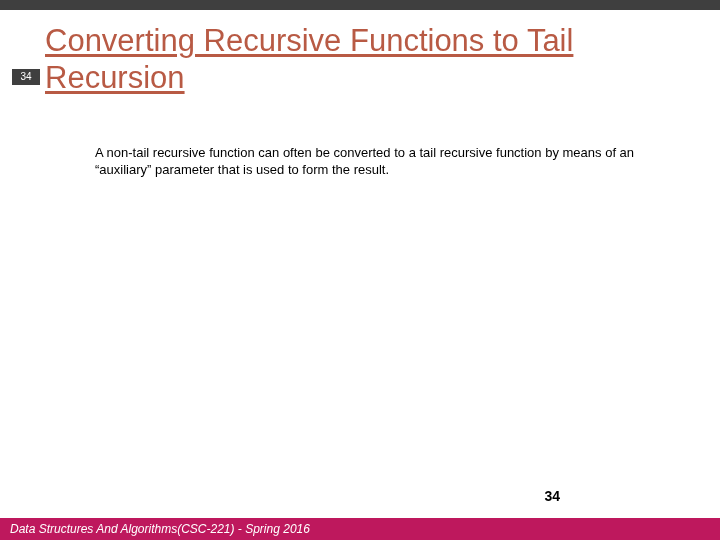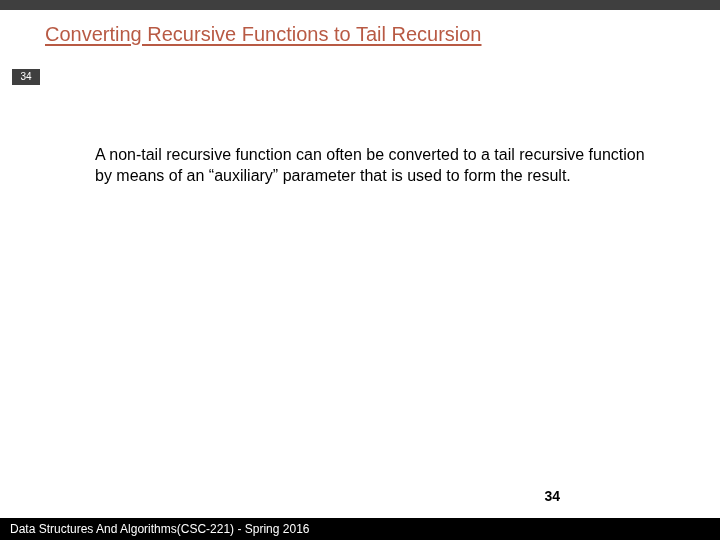--- a/index.html
+++ b/index.html
@@ -34,58 +34,59 @@
     width: 28px;
     height: 16px;
     background: #3f3f3f;
     color: #ffffff;
     font-size: 10px;
     line-height: 16px;
     text-align: center;
   }
 
   .heading {
-    font-size: 20px;
+    font-size: 31px;
     font-weight: 400;
     color: #b85a44;
     text-decoration: underline;
     text-underline-offset: 3px;
     line-height: 1.2;
   }
 
   .body {
     position: absolute;
     top: 145px;
     left: 95px;
     width: 550px;
     color: #000;
   }
 
   .para {
-    font-size: 16px;
+    font-size: 13px;
     line-height: 1.3;
     margin-bottom: 18px;
   }
 
   .page-num-right {
     position: absolute;
     right: 160px;
     bottom: 36px;
     font-size: 14px;
     font-weight: bold;
     color: #000;
   }
 
   .footer-bar {
     position: absolute;
     left: 0;
     bottom: 0;
     width: 720px;
     height: 22px;
-    background: #000000;
+    background: #be185d;
+    font-style: italic;
   }
 
   .footer-text {
     position: absolute;
     left: 10px;
     bottom: 4px;
     font-size: 12px;
     color: #ffffff;
   }
 </style>

